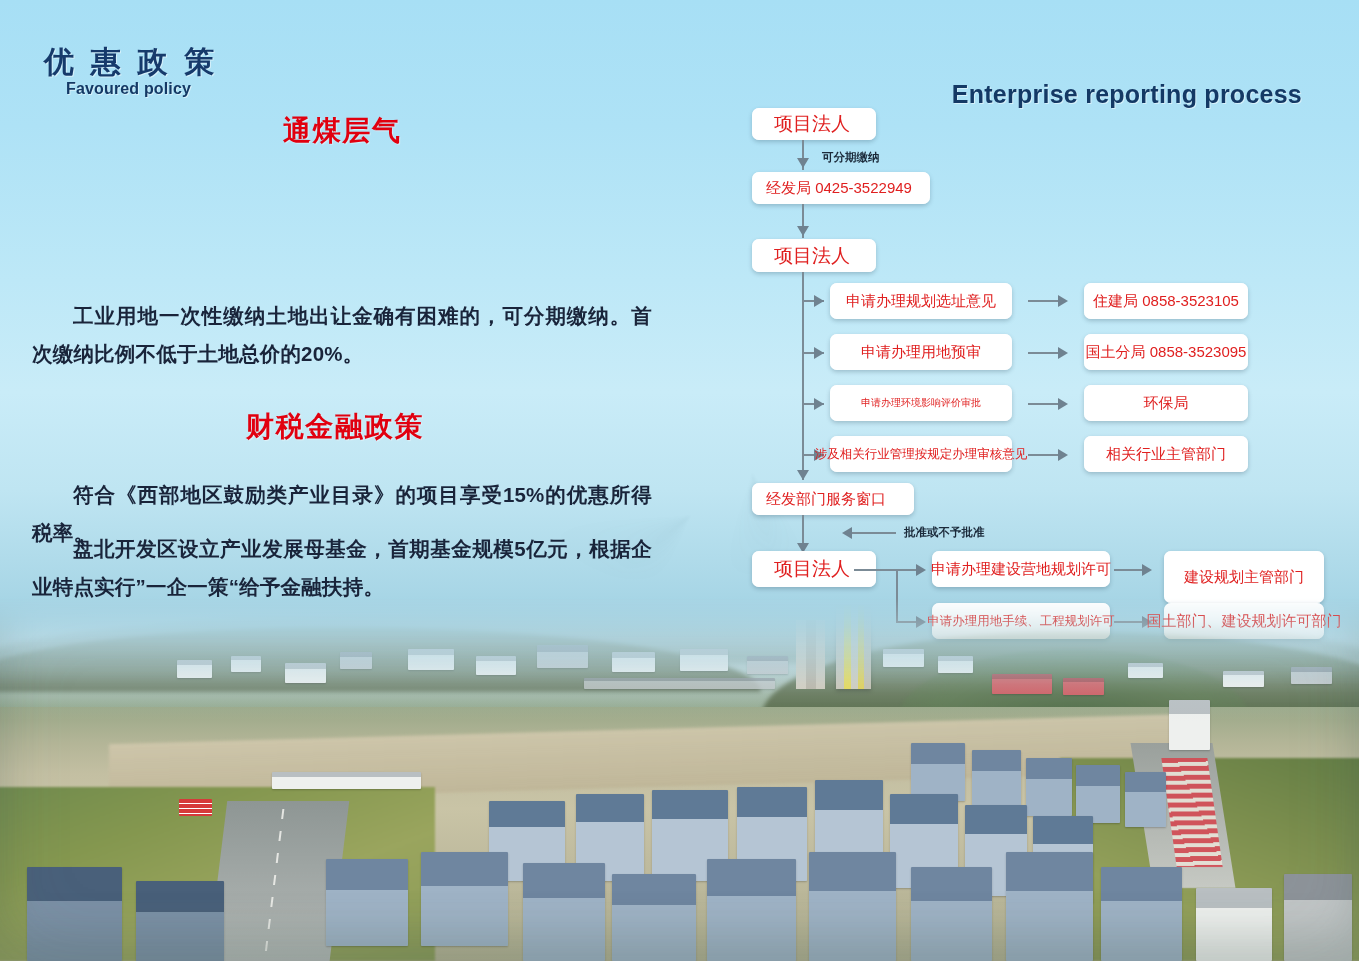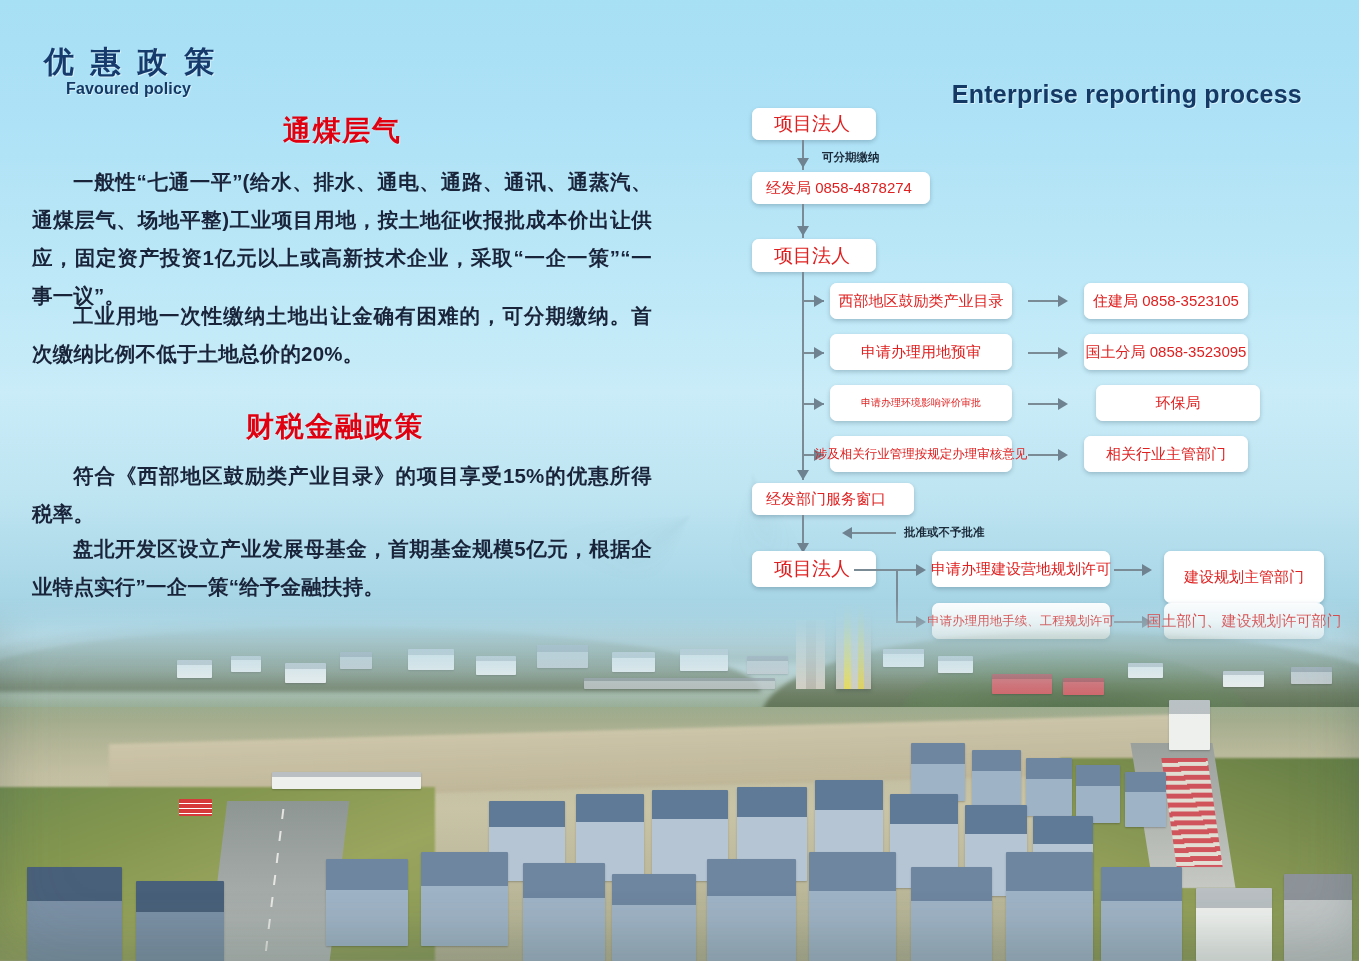--- a/index.html
+++ b/index.html
@@ -101,21 +101,21 @@
 
   .red-head{position:absolute;color:#e1000f;font-weight:bold;font-size:28px;letter-spacing:.06em;
     text-shadow:1px 1px 1px rgba(255,255,255,.45);}
   #land-head{left:283px;top:112px;}
   #fin-head{left:246px;top:408px;}
 
   .para{position:absolute;color:#19243a;font-size:20.5px;line-height:38px;font-weight:bold;
     letter-spacing:.2px;text-indent:2em;width:620px;text-align:justify;}
   #p1{left:32px;top:163px;}
   #p2{left:32px;top:297px;}
-  #p3{left:32px;top:457px;}
+  #p3{left:32px;top:476px;}
   #p4{left:32px;top:530px;}
 
   
   #flow{position:absolute;left:744px;top:100px;width:600px;height:525px;}
   .fbox{position:absolute;background:#fff;border-radius:7px;
     box-shadow:0 2px 4px rgba(30,60,80,.25), 0 0 0 1px rgba(255,255,255,.8) inset;
     display:flex;align-items:center;color:#e02020;white-space:nowrap;}
   .fbox.lead{justify-content:flex-start;padding-left:22px;font-size:19px;}
   .fbox.ctr{justify-content:center;font-size:10px;}
   .fbox.ctr.big{font-size:15px;}
@@ -135,65 +135,64 @@
 <div id="page">
 
   <div class="bg-sky"></div>
   <div class="bg-mountain"></div>
   <div class="bg-mountain2"></div>
 
   <div class="sec-title" id="fav-cn">优 惠 政 策</div>
   <div class="sec-title" id="fav-en">Favoured policy</div>
 
   <div class="red-head" id="land-head">通煤层气</div>
-  <div class="para" id="p1">一般性“七通一平”(给水、排水、通电、通路、通讯、通蒸汽、通煤层气、场地平整)工业项目用地，按土地征收报批成本价出让供应，固定资产投资1亿元以上或高新技术企业，采取“一企一策”“一事一议”。</div>
   <div class="para" id="p2">工业用地一次性缴纳土地出让金确有困难的，可分期缴纳。首次缴纳比例不低于土地总价的20%。</div>
 
   <div class="red-head" id="fin-head">财税金融政策</div>
   <div class="para" id="p3">符合《西部地区鼓励类产业目录》的项目享受15%的优惠所得税率。</div>
   <div class="para" id="p4">盘北开发区设立产业发展母基金，首期基金规模5亿元，根据企业特点实行”一企一策“给予金融扶持。</div>
 
   <div class="sec-title" id="ent-en">Enterprise reporting process</div>
 
   <div id="flow">
 
     <div class="fbox lead" style="left:8px;top:8px;width:102px;height:32px;">项目法人</div>
     <div class="vline" style="left:58px;top:40px;height:30px;"></div>
     <div class="arr-d" style="left:53px;top:58px;"></div>
     <div class="flabel" style="left:78px;top:50px;">可分期缴纳</div>
 
-    <div class="fbox num" style="left:8px;top:72px;width:164px;height:32px;">经发局  0858-4878274</div>
+    <div class="fbox num" style="left:8px;top:72px;width:164px;height:32px;">经发局  0425-3522949</div>
     <div class="vline" style="left:58px;top:104px;height:34px;"></div>
     <div class="arr-d" style="left:53px;top:126px;"></div>
 
     <div class="fbox lead" style="left:8px;top:139px;width:102px;height:33px;">项目法人</div>
 
     <div class="vline" style="left:58px;top:172px;height:208px;"></div>
     <div class="arr-d" style="left:53px;top:370px;"></div>
 
     <div class="hline" style="left:58px;top:200px;width:22px;"></div>
     <div class="arr-r" style="left:70px;top:195px;"></div>
-    <div class="fbox ctr big" style="left:86px;top:183px;width:182px;height:36px;">西部地区鼓励类产业目录</div>
+    <div class="fbox ctr big" style="left:86px;top:183px;width:182px;height:36px;">申请办理规划选址意见</div>
     <div class="hline" style="left:284px;top:200px;width:36px;"></div>
     <div class="arr-r" style="left:314px;top:195px;"></div>
     <div class="fbox ctr big" style="left:340px;top:183px;width:164px;height:36px;">住建局  0858-3523105</div>
 
     <div class="hline" style="left:58px;top:252px;width:22px;"></div>
     <div class="arr-r" style="left:70px;top:247px;"></div>
     <div class="fbox ctr big" style="left:86px;top:234px;width:182px;height:36px;">申请办理用地预审</div>
     <div class="hline" style="left:284px;top:252px;width:36px;"></div>
     <div class="arr-r" style="left:314px;top:247px;"></div>
     <div class="fbox ctr big" style="left:340px;top:234px;width:164px;height:36px;">国土分局 0858-3523095</div>
 
     <div class="hline" style="left:58px;top:303px;width:22px;"></div>
     <div class="arr-r" style="left:70px;top:298px;"></div>
     <div class="fbox ctr" style="left:86px;top:285px;width:182px;height:36px;">申请办理环境影响评价审批</div>
     <div class="hline" style="left:284px;top:303px;width:36px;"></div>
     <div class="arr-r" style="left:314px;top:298px;"></div>
-    <div class="fbox ctr big" style="left:340px;top:285px;width:164px;height:36px;margin-left:12px;">环保局</div>
+    <div class="fbox ctr big" style="left:340px;top:285px;width:164px;height:36px;">环保局</div>
 
     <div class="hline" style="left:58px;top:354px;width:22px;"></div>
     <div class="arr-r" style="left:70px;top:349px;"></div>
     <div class="fbox ctr sm" style="left:86px;top:336px;width:182px;height:36px;">涉及相关行业管理按规定办理审核意见</div>
     <div class="hline" style="left:284px;top:354px;width:36px;"></div>
     <div class="arr-r" style="left:314px;top:349px;"></div>
     <div class="fbox ctr big" style="left:340px;top:336px;width:164px;height:36px;">相关行业主管部门</div>
 
     <div class="fbox num" style="left:8px;top:383px;width:148px;height:32px;">经发部门服务窗口</div>
     <div class="vline" style="left:58px;top:415px;height:40px;"></div>

